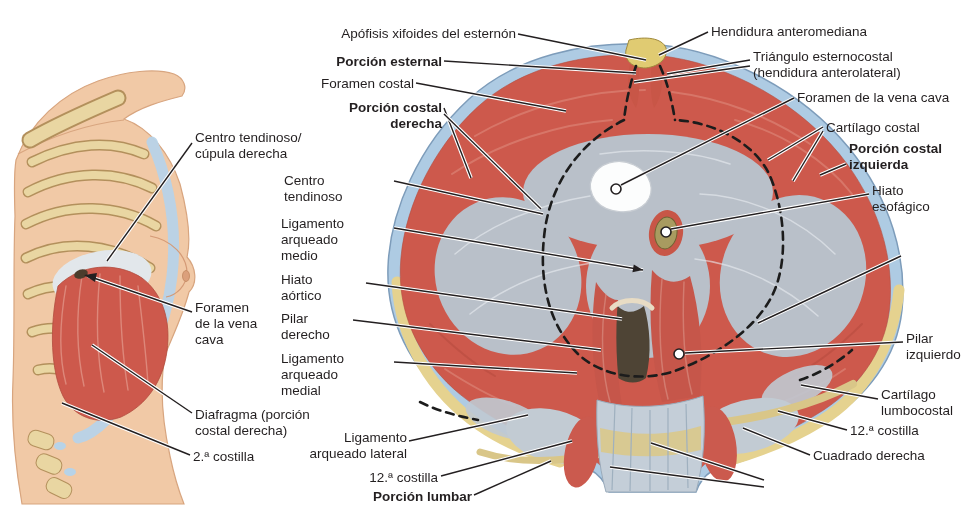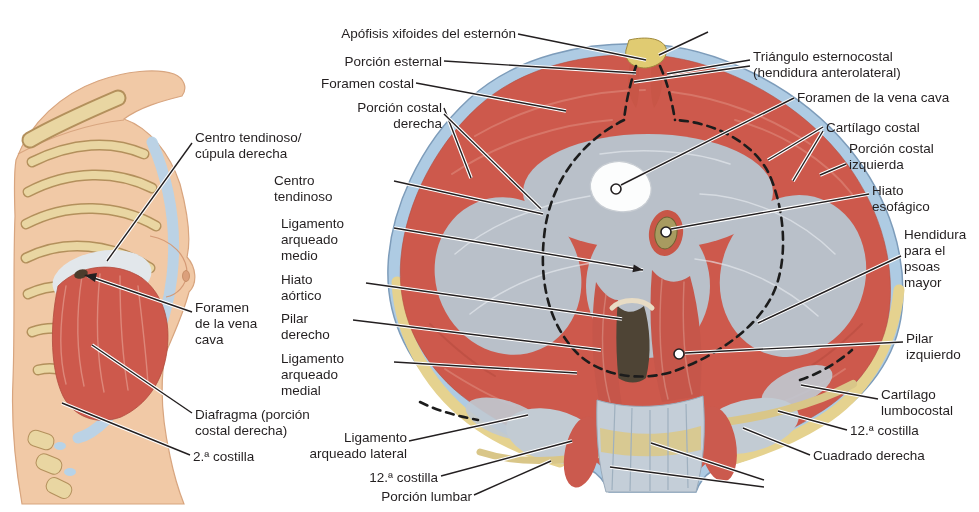--- a/index.html
+++ b/index.html
@@ -1,21 +1,21 @@
 <!DOCTYPE html>
 <html><head>
 <meta charset="utf-8">
 <style>
   html,body{margin:0;padding:0;background:#ffffff;}
   body{font-family:"Liberation Sans", sans-serif;}
   .stage{position:relative;width:979px;height:512px;background:#fff;overflow:hidden;margin-top:24px;}
   .art{position:absolute;left:0;top:0;}
   .lbl{position:absolute;font-size:13.5px;line-height:16px;color:#231f20;white-space:pre-line;}
   .ra{text-align:right;}
-  .b{font-weight:normal;}
+  .b{font-weight:bold;}
   .cap{position:absolute;font-size:13.5px;font-weight:bold;color:#231f20;}
   .c{stroke:#ffffff;stroke-width:3.6;fill:none;}
   .k{stroke:#231f20;stroke-width:1.4;fill:none;}
   .mark{fill:#ffffff;stroke:#231f20;stroke-width:1.6;}
   .dash{stroke:#1c1c1c;stroke-width:2.6;fill:none;stroke-dasharray:8 6;stroke-linecap:round;}
   .streak{fill:none;stroke-linecap:round;}
 </style>
 </head>
 <body>
 
@@ -282,48 +282,45 @@
           <line class="k" x1="190" y1="431" x2="62" y2="379"></line>
         </g>
   </g>
 </svg>
 
   <div class="lbl ra" style="right:463px;top:2px">Apófisis xifoides del esternón</div>
   <div class="lbl ra b" style="right:537px;top:30px">Porción esternal</div>
   <div class="lbl ra" style="right:565px;top:52px">Foramen costal</div>
   <div class="lbl ra b" style="right:537px;top:76px">Porción costal
 derecha</div>
-  <div class="lbl" style="left:274px;top:149px">Centro
+  <div class="lbl" style="left:284px;top:149px">Centro
 tendinoso</div>
   <div class="lbl" style="left:281px;top:192px">Ligamento
 arqueado
 medio</div>
   <div class="lbl" style="left:281px;top:248px">Hiato
 aórtico</div>
   <div class="lbl" style="left:281px;top:287px">Pilar
 derecho</div>
   <div class="lbl" style="left:281px;top:327px">Ligamento
 arqueado
 medial</div>
   <div class="lbl ra" style="right:572px;top:406px">Ligamento
 arqueado lateral</div>
   <div class="lbl ra" style="right:541px;top:446px">12.ª costilla</div>
   <div class="lbl ra b" style="right:507px;top:465px">Porción lumbar</div>
+  <div class="lbl" style="left:711px;top:0px">Hendidura anteromediana</div>
   <div class="lbl" style="left:753px;top:25px">Triángulo esternocostal
 (hendidura anterolateral)</div>
   <div class="lbl" style="left:797px;top:66px">Foramen de la vena cava</div>
   <div class="lbl" style="left:826px;top:96px">Cartílago costal</div>
   <div class="lbl b" style="left:849px;top:117px">Porción costal
 izquierda</div>
   <div class="lbl" style="left:872px;top:159px">Hiato
 esofágico</div>
-  <div class="lbl" style="left:904px;top:203px">Hendidura
-para el
-psoas
-mayor</div>
   <div class="lbl" style="left:906px;top:307px">Pilar
 izquierdo</div>
   <div class="lbl" style="left:881px;top:363px">Cartílago
 lumbocostal</div>
   <div class="lbl" style="left:850px;top:399px">12.ª costilla</div>
   <div class="lbl" style="left:813px;top:424px">Cuadrado derecha</div>
 
   <div class="lbl" style="left:195px;top:106px">Centro tendinoso/
 cúpula derecha</div>
   <div class="lbl" style="left:195px;top:276px">Foramen

